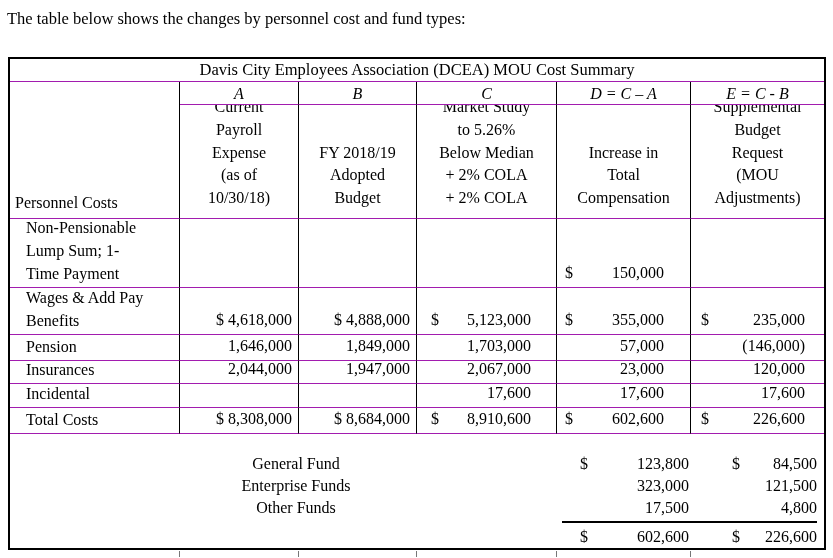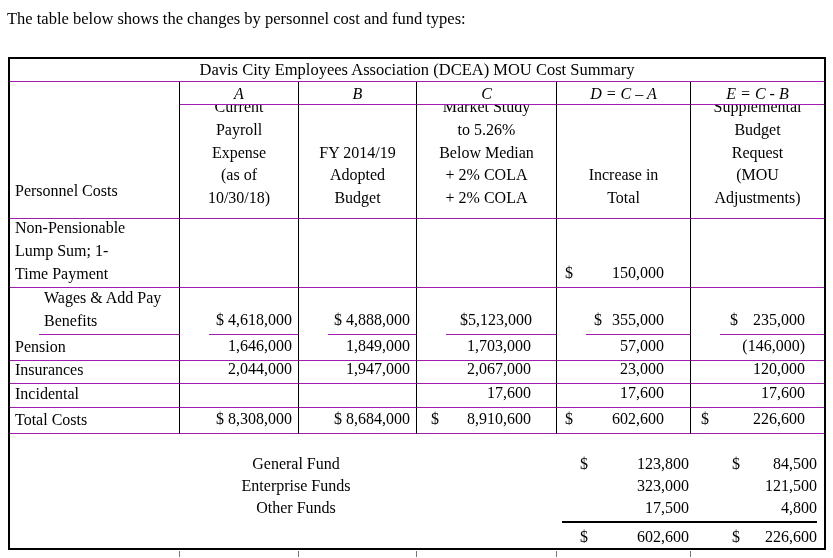--- a/index.html
+++ b/index.html
@@ -36,50 +36,50 @@
     display: flex;
     flex-direction: column;
     justify-content: flex-end;
     overflow: hidden;
   }
   .br { border-right: 1px solid #000; }
   .bb { border-bottom: 1px solid #a21caf; }
   .c1 { grid-column: 1; } .c2 { grid-column: 2; } .c3 { grid-column: 3; }
   .c4 { grid-column: 4; } .c5 { grid-column: 5; } .c6 { grid-column: 6; }
   .r1 { grid-row: 1; } .r2 { grid-row: 2; } .r3 { grid-row: 3; }
-  .r4 { grid-row: 4; } .r5 { grid-row: 5; margin-left: 29px; } .r6 { grid-row: 6; }
+  .r4 { grid-row: 4; } .r5 { grid-row: 5; } .r6 { grid-row: 6; }
   .r7 { grid-row: 7; } .r8 { grid-row: 8; } .r9 { grid-row: 9; }
   .r10 { grid-row: 10; text-align: center; }
   .title-cell {
     grid-column: 1 / 7;
     justify-content: center;
     text-align: center;
     font-size: 16.5px;
   }
   .letter {
     justify-content: center;
     text-align: center;
     font-style: italic;
     line-height: 21px;
   }
   .corner {
     grid-row: 2 / 4;
     justify-content: flex-end;
-    padding: 0 0 15px 5px;
+    padding: 0 0 3px 5px;
     line-height: 22.8px;
   }
   .hdr {
     text-align: center;
     line-height: 22.8px;
     padding-bottom: 8px;
   }
   .hdr .ln { display: block; }
   .lbl {
     justify-content: flex-end;
-    padding: 0 2px 2px 5px;
+    padding: 0 2px 2px 16px;
     line-height: 23px;
   }
   .lbl .ln { display: block; }
   .ab {
     text-align: right;
     padding: 0 6px 3px 0;
     line-height: 23px;
   }
   .money {
     display: flex;
@@ -144,34 +144,35 @@
     <div class="cell letter c6 r2 bb">E = C - B</div>
 
     <div class="cell hdr c2 r3 br bb">
       <span class="ln">Current</span>
       <span class="ln">Payroll</span>
       <span class="ln">Expense</span>
       <span class="ln">(as of</span>
       <span class="ln">10/30/18)</span>
     </div>
     <div class="cell hdr c3 r3 br bb">
-      <span class="ln">FY 2014/19</span>
+      <span class="ln">FY 2018/19</span>
       <span class="ln">Adopted</span>
       <span class="ln">Budget</span>
     </div>
     <div class="cell hdr c4 r3 br bb">
       <span class="ln">Market Study</span>
       <span class="ln">to 5.26%</span>
       <span class="ln">Below Median</span>
       <span class="ln">+ 2% COLA</span>
       <span class="ln">+ 2% COLA</span>
     </div>
     <div class="cell hdr c5 r3 br bb">
       <span class="ln">Increase in</span>
       <span class="ln">Total</span>
+      <span class="ln">Compensation</span>
     </div>
     <div class="cell hdr c6 r3 bb">
       <span class="ln">Supplemental</span>
       <span class="ln">Budget</span>
       <span class="ln">Request</span>
       <span class="ln">(MOU</span>
       <span class="ln">Adjustments)</span>
     </div>
 
     <div class="cell lbl c1 r4 br bb">

